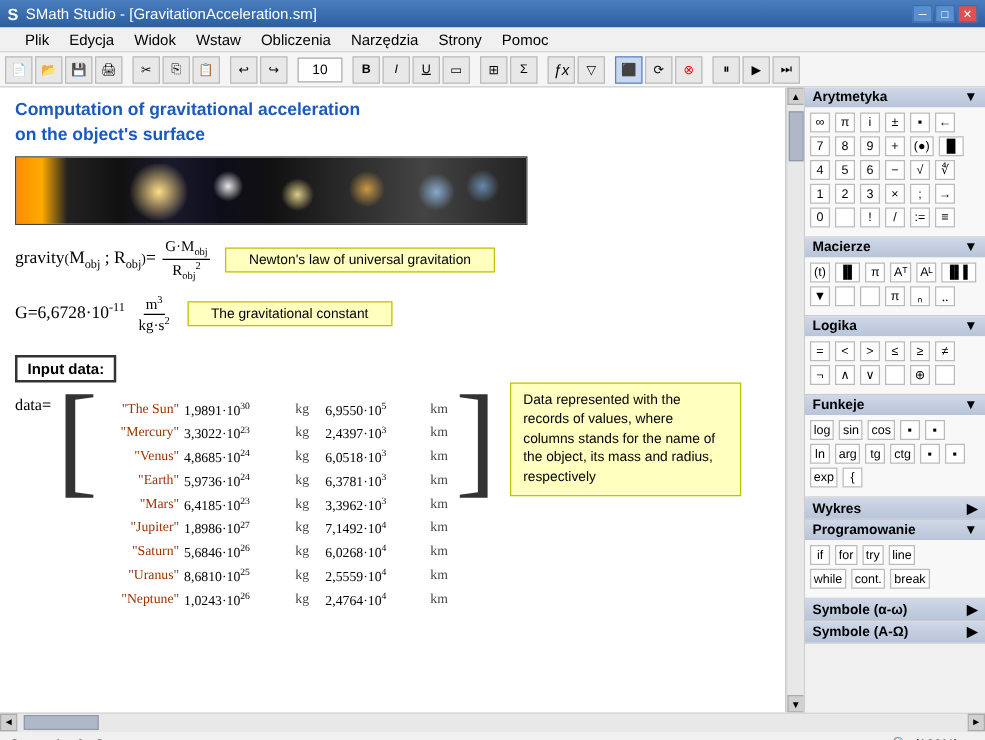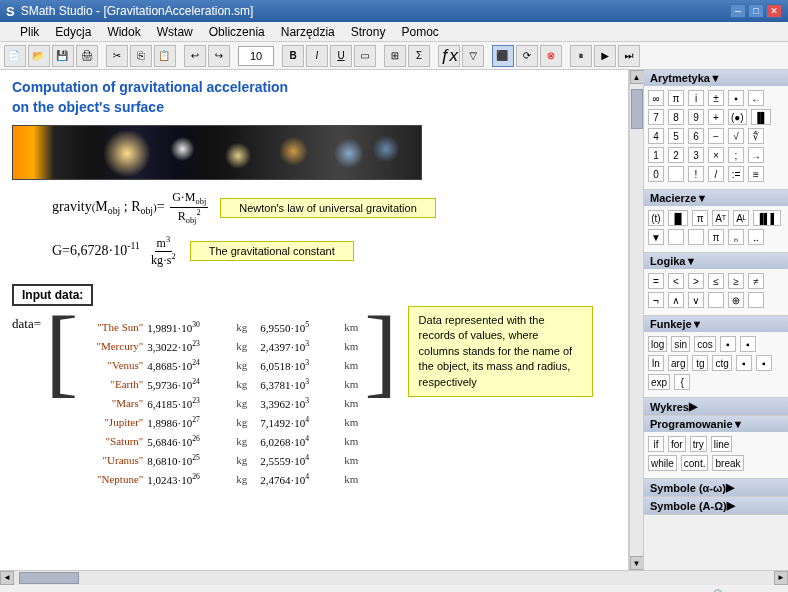--- a/index.html
+++ b/index.html
@@ -99,21 +99,21 @@
 
     .panel-section {
       border-bottom: 1px solid #ccc;
     }
     .panel-header {
       background: linear-gradient(to bottom, #d0d8e8, #b8c4d8);
       padding: 2px 6px;
       font-weight: bold;
       font-size: 11px;
       display: flex;
-      justify-content: flex-start;
+      justify-content: space-between;
       align-items: center;
       cursor: pointer;
     }
     .panel-content {
       padding: 4px;
       background: #f8f8f8;
     }
     .panel-row {
       display: flex;
       gap: 4px;
@@ -169,21 +169,20 @@
       position: relative;
       margin: 6px 0;
       display: flex;
       align-items: center;
       gap: 10px;
     }
 
     .formula-text {
       font-family: 'Times New Roman', serif;
       font-size: 14px;
-      margin-left: 40px;
     }
 
     .formula-annotation {
       background: #ffffc0;
       border: 1px solid #c0c000;
       padding: 3px 18px;
       font-size: 11px;
       font-family: Arial, sans-serif;
     }
 
@@ -331,21 +330,21 @@
   <input class="tb-font-size" type="text" value="10" style="">
   <div class="tb-sep"></div>
   <div class="tb-btn" style="font-weight:bold;">B</div>
   <div class="tb-btn" style="font-style:italic;">I</div>
   <div class="tb-btn" style="text-decoration:underline;">U</div>
   <div class="tb-btn">▭</div>
   <div class="tb-sep"></div>
   <div class="tb-btn">⊞</div>
   <div class="tb-btn">Σ</div>
   <div class="tb-sep"></div>
-  <div class="tb-btn" style="font-size:17px;font-style:italic;">ƒx</div>
+  <div class="tb-btn" style="font-size:12px;font-style:italic;">ƒx</div>
   <div class="tb-btn">▽</div>
   <div class="tb-sep"></div>
   <div class="tb-btn" style="background:#c8d8f0;border-color:#6080c0;">⬛</div>
   <div class="tb-btn">⟳</div>
   <div class="tb-btn" style="color:red;">⊗</div>
   <div class="tb-sep"></div>
   <div class="tb-btn">⏸</div>
   <div class="tb-btn">▶</div>
   <div class="tb-btn">⏭</div>
 </div>

